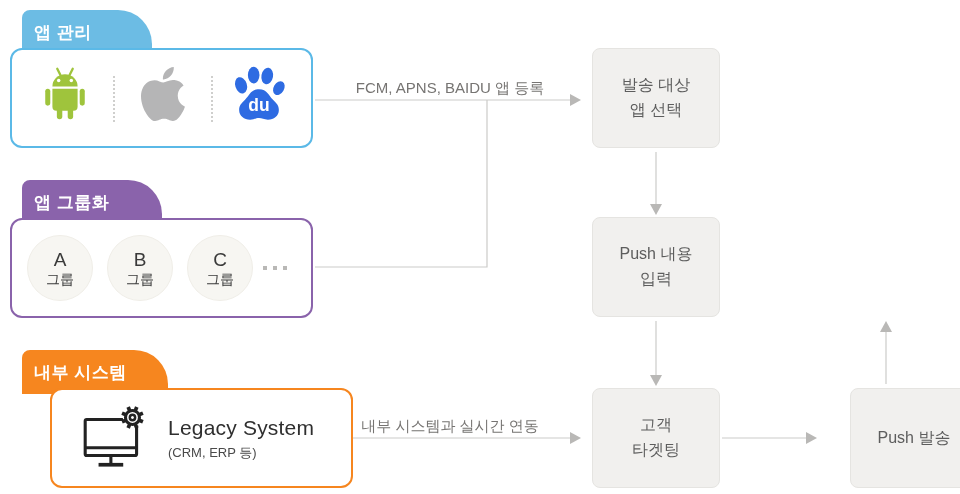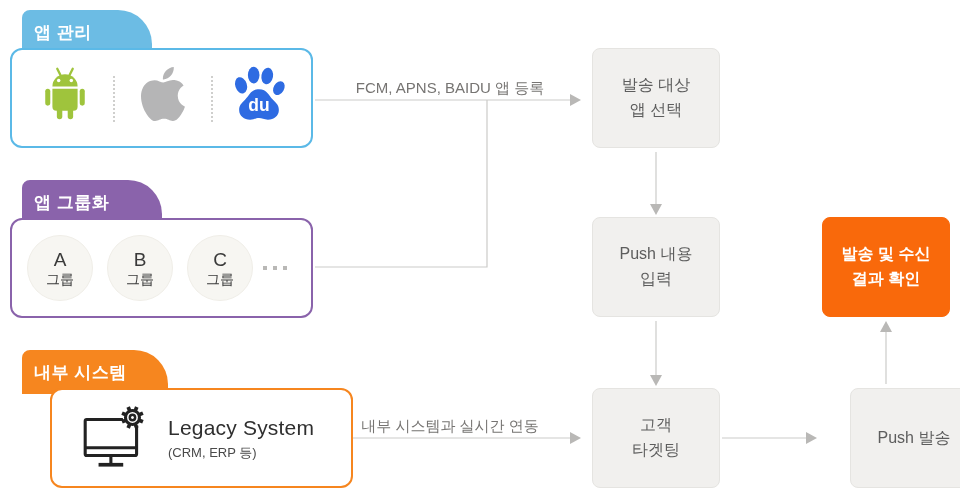--- a/index.html
+++ b/index.html
@@ -181,18 +181,14 @@
     <span>Push 내용</span>
     <span>입력</span>
   </div>
   <div class="flow-box" style="left:592px;top:388px;">
     <span>고객</span>
     <span>타겟팅</span>
   </div>
   <div class="flow-box" style="left:850px;top:388px;justify-content:center;">
     <span>Push 발송</span>
   </div>
-  <div class="flow-box hl" style="left:822px;top:217px;">
-    <span>발송 및 수신</span>
-    <span>결과 확인</span>
-  </div>
 
 </div>
 
 </body></html>

